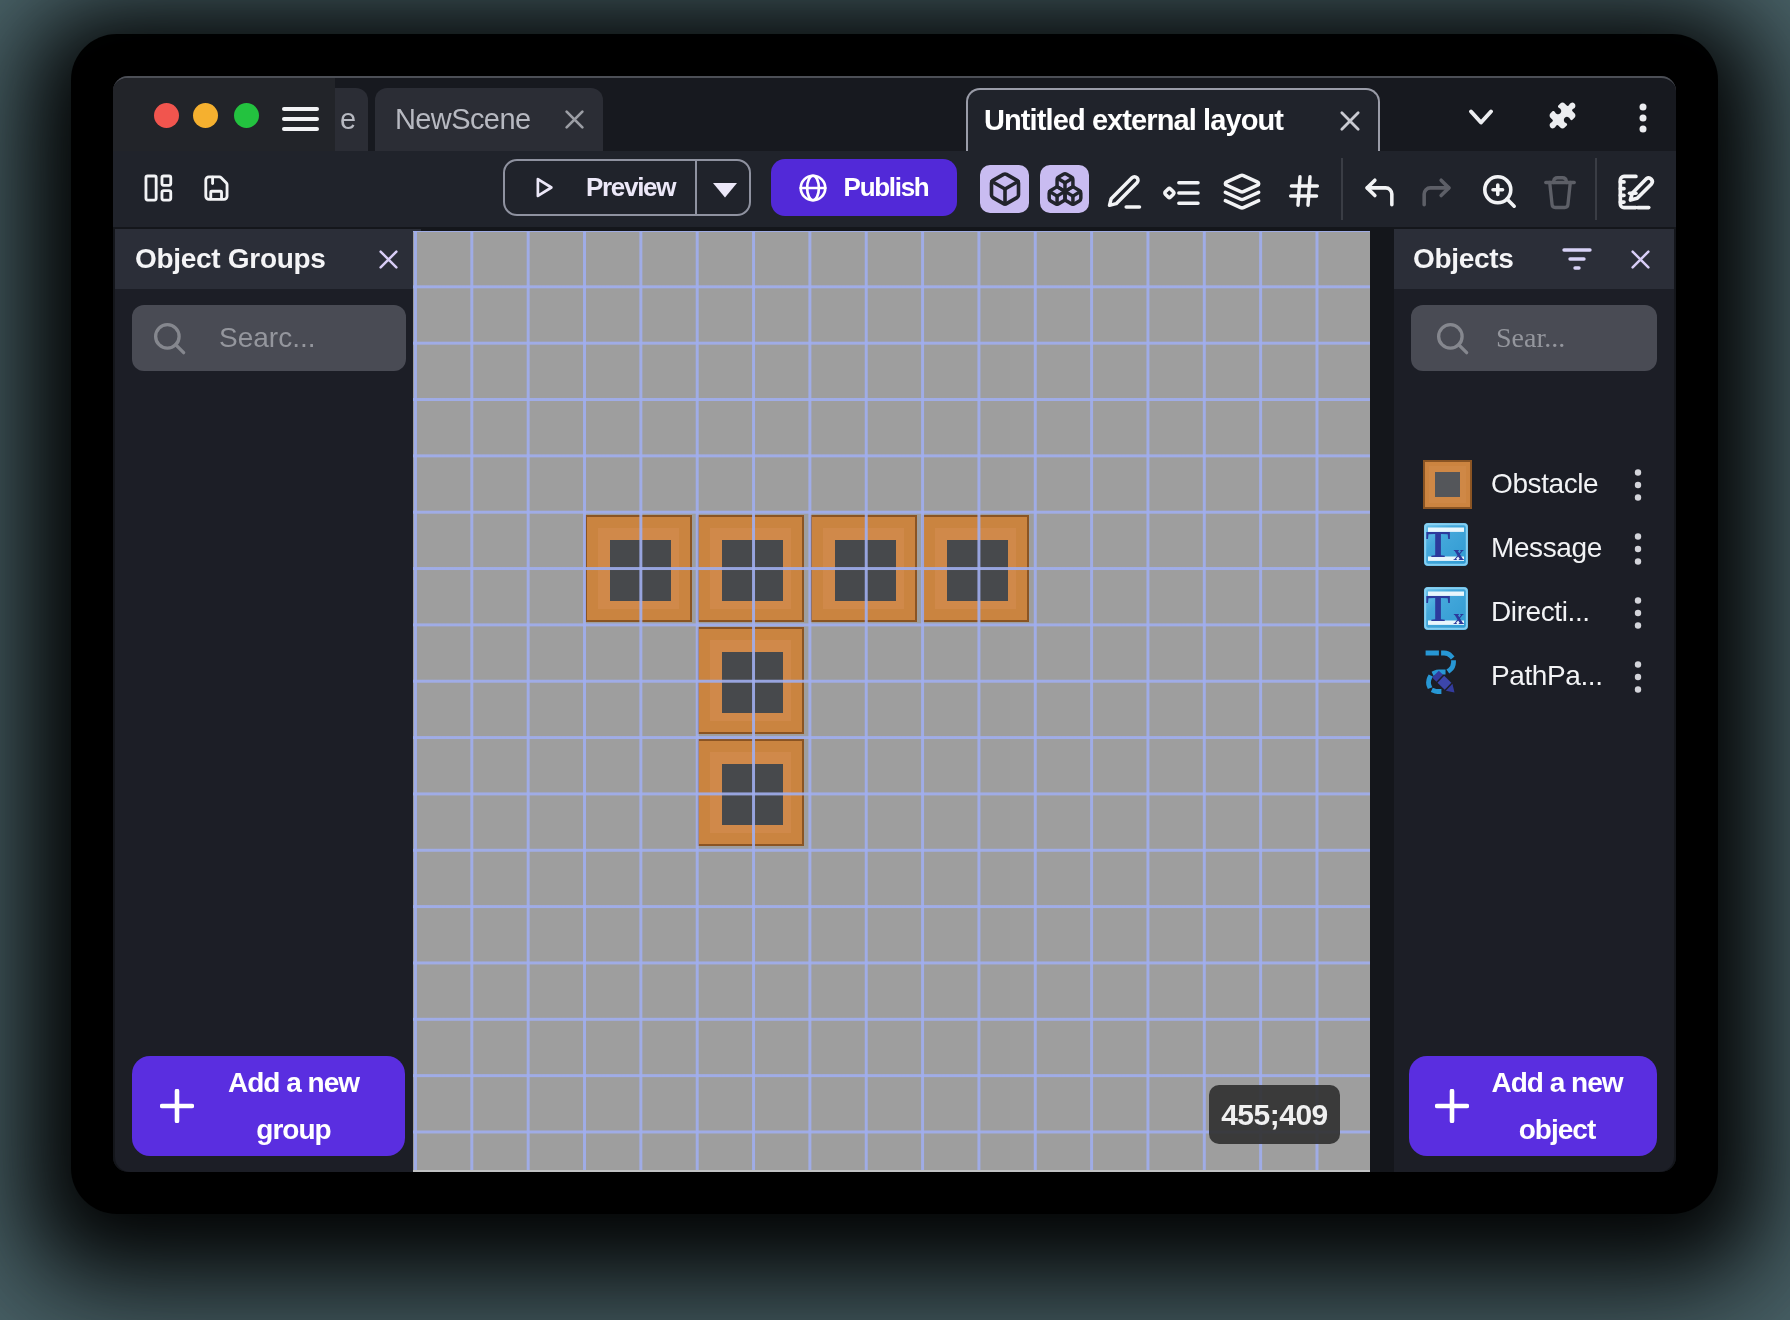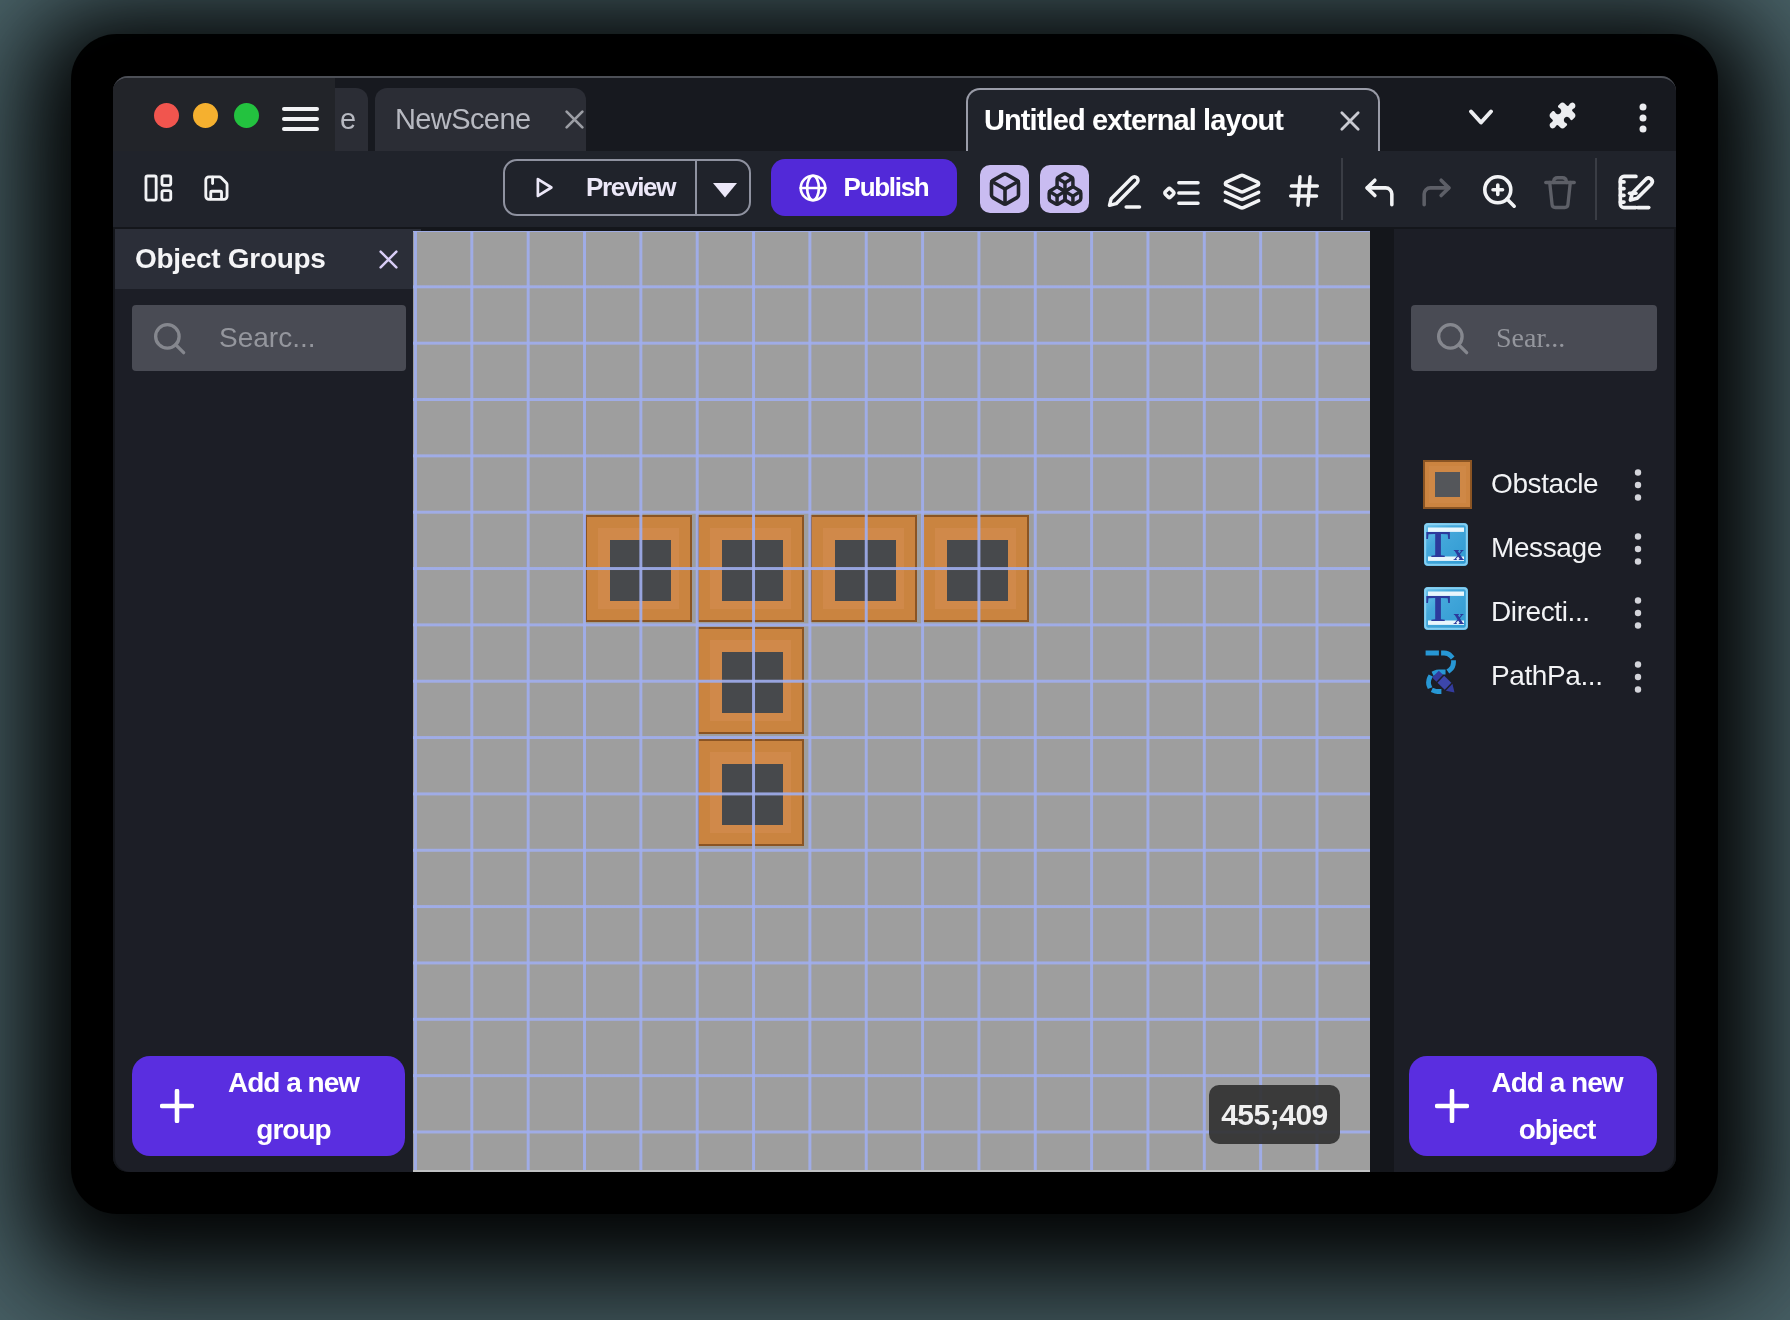--- a/index.html
+++ b/index.html
@@ -26,21 +26,21 @@
 #btn-preview { position:absolute; left:390px; top:8px; width:248px; height:57px; border:2px solid #8f92a0;
   border-radius:14px; display:flex; align-items:center; color:#ece8f8;text-align:center; }
 #btn-publish { position:absolute; left:658px; top:8px; width:186px; height:57px; background:#5229d8;
   border-radius:14px; display:flex; align-items:center; justify-content:center; color:#fff; }
 .btxt { font-size:26px; font-weight:700; letter-spacing:-1.3px; }
 
 #content { position:absolute; left:0; top:151px; width:100%; height:945px; background:#14161b; border-radius:0 0 15px 15px; }
 .panel { position:absolute; top:2px; height:943px; background:#1c1e26; }
 .phead { position:absolute; left:0; top:0; width:100%; height:60px; background:#2b2e38;
   display:flex; align-items:center; color:#f4f4f6; font-size:28px; font-weight:700; letter-spacing:-0.3px; }
-.search { position:absolute; top:76px; height:66px; background:#494b54; border-radius:4px;
+.search { position:absolute; top:76px; height:66px; background:#494b54; border-radius:12px;
   display:flex; align-items:center; color:#94969d; font-size:28px; }
 .addbtn { position:absolute; height:100px; background:#5a2ee0; border-radius:18px;
   display:flex; align-items:center; color:#fff; }
 .addtxt { flex:1; text-align:center; font-size:28px; font-weight:700; line-height:47px; letter-spacing:-1px; padding-right:12px;}
 .row { position:absolute; left:0; width:100%; height:64px; display:flex; align-items:center; color:#f2f3f5; font-size:28px; letter-spacing:-0.4px;}
 .row .ric { position:absolute; left:29px; }
 .row .rtx { position:absolute; left:97px; }
 .row .dots { position:absolute; left:239px; top:50%; margin-top:-16px; }
 
 #canvas { position:absolute; left:300px; top:4px; width:957px; height:941px; background:#9e9e9e; overflow:hidden; border-bottom:2px solid #c0c1c3; }
@@ -62,21 +62,21 @@
 
 <div id="titlebar">
   <div id="tl-left" style="width:222px;"></div>
   <div class="light" style="left:41px; background:#f1554e;"></div>
   <div class="light" style="left:80px; background:#f5b02f;"></div>
   <div class="light" style="left:121px; background:#23c23f;"></div>
   <div class="bar" style="top:29px;"></div>
   <div class="bar" style="top:39px;"></div>
   <div class="bar" style="top:49px;"></div>
   <div class="tab" style="left:222px; width:33px; border-radius:0 12px 0 0; padding-left:5px;">e</div>
-  <div class="tab" style="left:262px; width:211px;">
+  <div class="tab" style="left:262px; width:228px;">
         <span style="margin-left:20px;">NewScene</span>
     <span class="x" style="position:absolute;left:186px;top:18px;"><svg width="27" height="27" viewBox="0 0 24 24" fill="none" stroke="#9b9da4" stroke-width="2.4" stroke-linecap="round">
             <path d="M5 5 19 19 M19 5 5 19"></path>
           </svg></span>
       </div>
   <div class="tab" style="left:853px; width:414px; background:#20232b; border:2px solid #9a9ca8; border-bottom:none; color:#ffffff; border-radius:14px 14px 0 0;">
     <span style="margin-left:16px; font-weight:700; letter-spacing:-0.9px;">Untitled external layout</span>
     <span class="x" style="position:absolute;left:368px;top:17px;"><svg width="28" height="28" viewBox="0 0 24 24" fill="none" stroke="#c9cad1" stroke-width="2.4" stroke-linecap="round">
             <path d="M5 5 19 19 M19 5 5 19"></path>
           </svg></span>
@@ -237,20 +237,29 @@
         </div>
     <div class="ob" style="left:284px;top:508px;">
           <i></i>
           <b></b>
         </div>
     <div id="grid"></div>
     <div id="tooltip">455;409</div>
   </div>
 
   <div class="panel" style="left:1281px; width:280px; border-radius:0 0 15px 0; overflow:hidden;">
+    <div class="phead">
+          <span style="margin-left:19px;">Objects</span>
+      <svg class="abs" style="left:168px;top:16px;" width="30" height="28" viewBox="0 0 30 28" fill="none" stroke="#d8d2f6" stroke-width="3.4" stroke-linecap="round">
+            <path d="M2 5h26 M8 14h14 M13 23h4"></path>
+          </svg>
+      <svg class="abs" style="left:233px;top:17px;" width="27" height="27" viewBox="0 0 24 24" fill="none" stroke="#d8cdf6" stroke-width="2.2" stroke-linecap="round">
+            <path d="M5 5 19 19 M19 5 5 19"></path>
+          </svg>
+    </div>
     <div class="search" style="left:17px; width:246px;">
           <span style="margin-left:85px;font-family:Liberation Serif, serif;">Sear...</span>
         </div>
     <svg class="abs" style="left:38px;top:89px;" width="42" height="42" viewBox="0 0 24 24" fill="none" stroke="#85878e" stroke-width="1.9" stroke-linecap="round">
           <circle cx="10.5" cy="10.5" r="6.7"></circle>
           <path d="m19.8 19.8-4.6-4.6"></path>
         </svg>
     <div class="row" style="top:223px;">
           <span class="ric">
             <div style="position:relative;width:49px;height:49px;background:#cc8440;border:2px solid #8a5423;">

